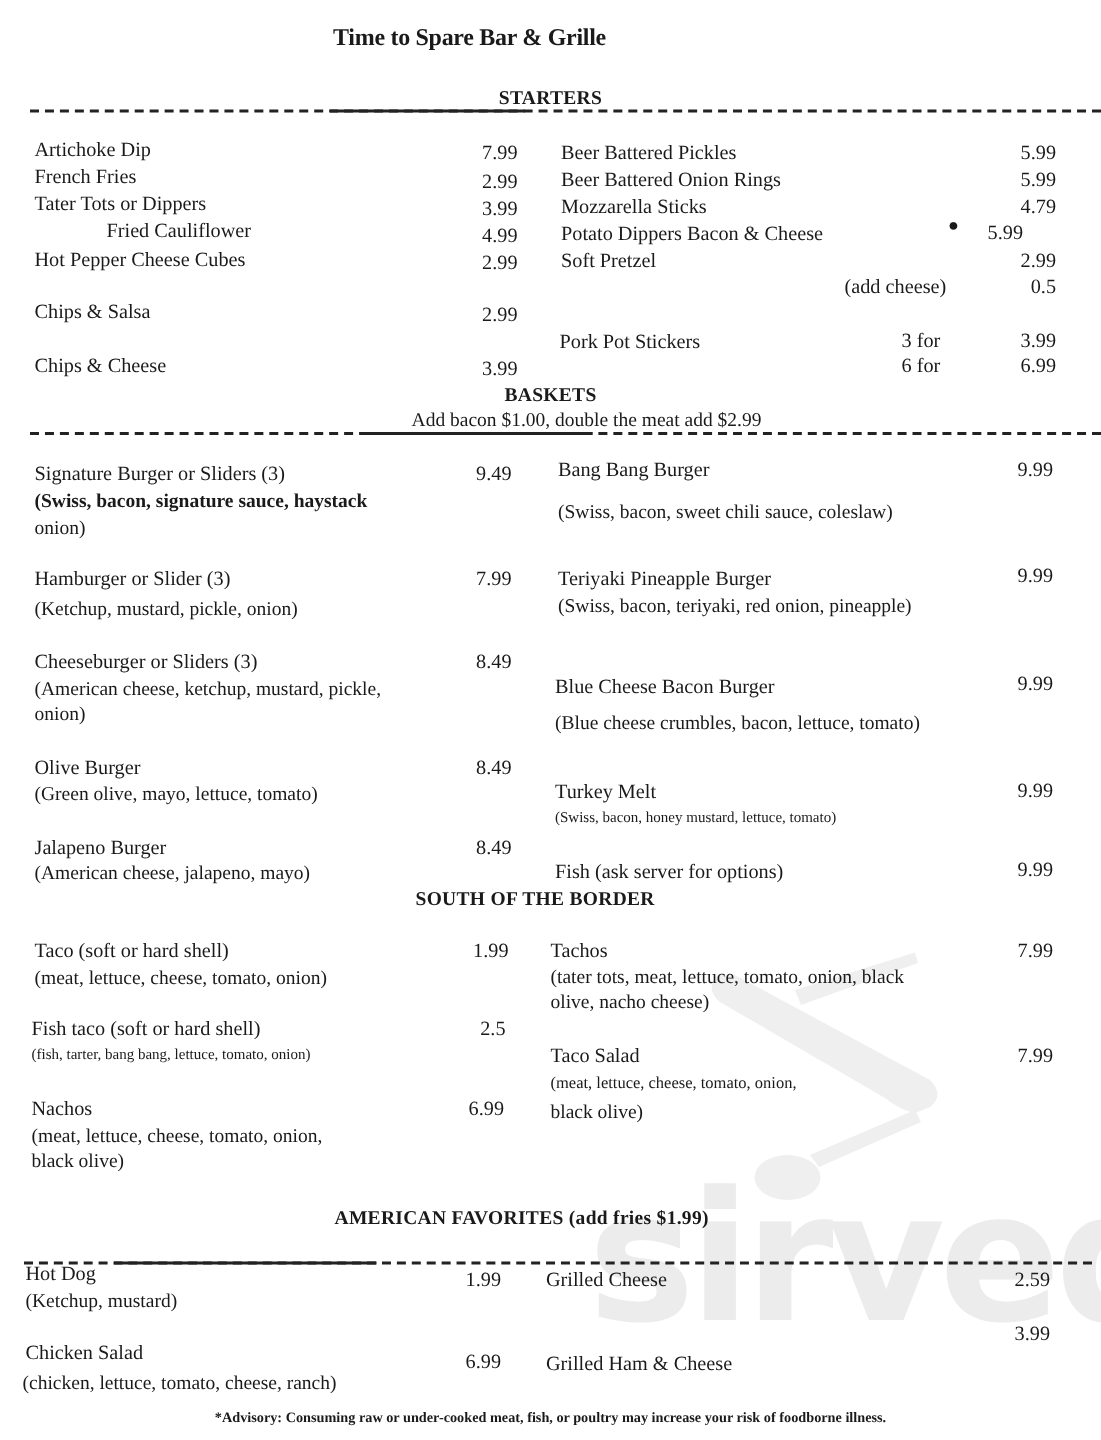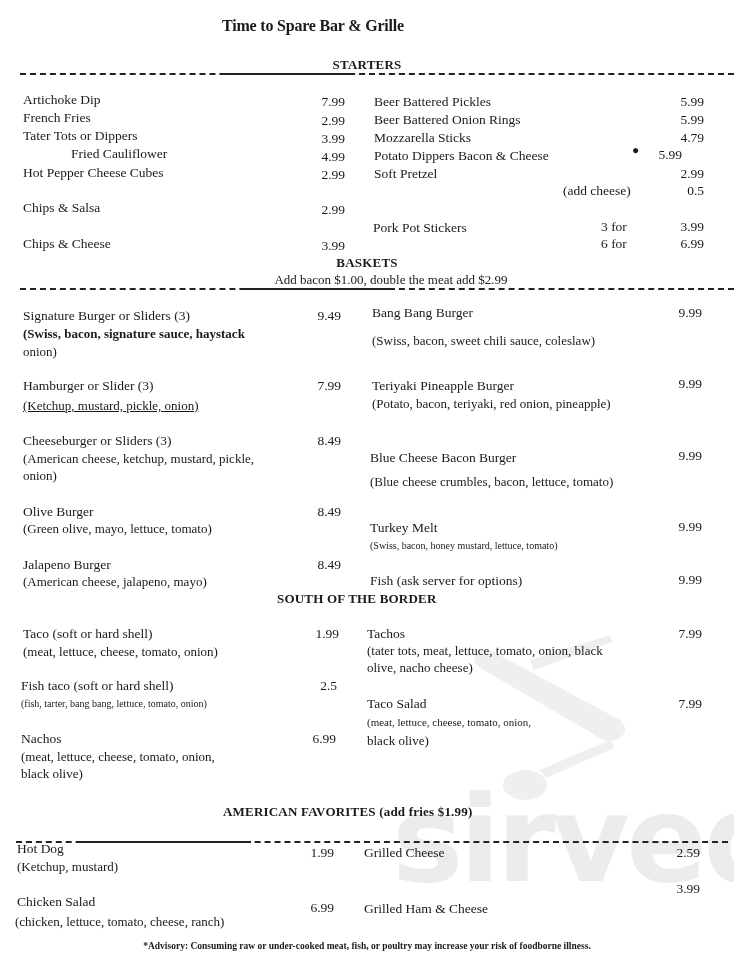--- a/index.html
+++ b/index.html
@@ -92,21 +92,21 @@
     </div>
 
   <div>
     <div class="abs item" style="left:23px;top:308px;">Signature Burger or Sliders (3)</div>
     <div class="abs price" style="left:291px;top:308px;">9.49</div>
     <div class="abs desc" style="left:23px;top:326px;font-weight:bold;">(Swiss, bacon, signature sauce, haystack</div>
     <div class="abs desc" style="left:23px;top:344px;">onion)</div>
 
     <div class="abs item" style="left:23px;top:378px;">Hamburger or Slider (3)</div>
     <div class="abs price" style="left:291px;top:378px;">7.99</div>
-    <div class="abs desc" style="left:23px;top:398px;text-decoration:underline;">(Ketchup, mustard, pickle, onion)</div>
+    <div class="abs desc" style="left:23px;top:398px;">(Ketchup, mustard, pickle, onion)</div>
 
     <div class="abs item" style="left:23px;top:433px;">Cheeseburger or Sliders (3)</div>
     <div class="abs price" style="left:291px;top:433px;">8.49</div>
     <div class="abs desc" style="left:23px;top:451px;">(American cheese, ketchup, mustard, pickle,</div>
     <div class="abs desc" style="left:23px;top:468px;">onion)</div>
 
     <div class="abs item" style="left:23px;top:504px;">Olive Burger</div>
     <div class="abs price" style="left:291px;top:504px;">8.49</div>
     <div class="abs desc" style="left:23px;top:521px;">(Green olive, mayo, lettuce, tomato)</div>
 
@@ -115,21 +115,21 @@
     <div class="abs desc" style="left:23px;top:574px;">(American cheese, jalapeno, mayo)</div>
   </div>
 
   <div>
     <div class="abs item" style="left:372px;top:305px;">Bang Bang Burger</div>
     <div class="abs price" style="left:652px;top:305px;">9.99</div>
     <div class="abs desc" style="left:372px;top:333px;">(Swiss, bacon, sweet chili sauce, coleslaw)</div>
 
     <div class="abs item" style="left:372px;top:378px;">Teriyaki Pineapple Burger</div>
     <div class="abs price" style="left:652px;top:376px;">9.99</div>
-    <div class="abs desc" style="left:372px;top:396px;">(Potato, bacon, teriyaki, red onion, pineapple)</div>
+    <div class="abs desc" style="left:372px;top:396px;">(Swiss, bacon, teriyaki, red onion, pineapple)</div>
 
     <div class="abs item" style="left:370px;top:450px;">Blue Cheese Bacon Burger</div>
     <div class="abs price" style="left:652px;top:448px;">9.99</div>
     <div class="abs desc" style="left:370px;top:474px;">(Blue cheese crumbles, bacon, lettuce, tomato)</div>
 
     <div class="abs item" style="left:370px;top:520px;">Turkey Melt</div>
     <div class="abs price" style="left:652px;top:519px;">9.99</div>
     <div class="abs desc-sm" style="left:370px;top:540px;">(Swiss, bacon, honey mustard, lettuce, tomato)</div>
 
     <div class="abs item" style="left:370px;top:573px;">Fish (ask server for options)</div>

